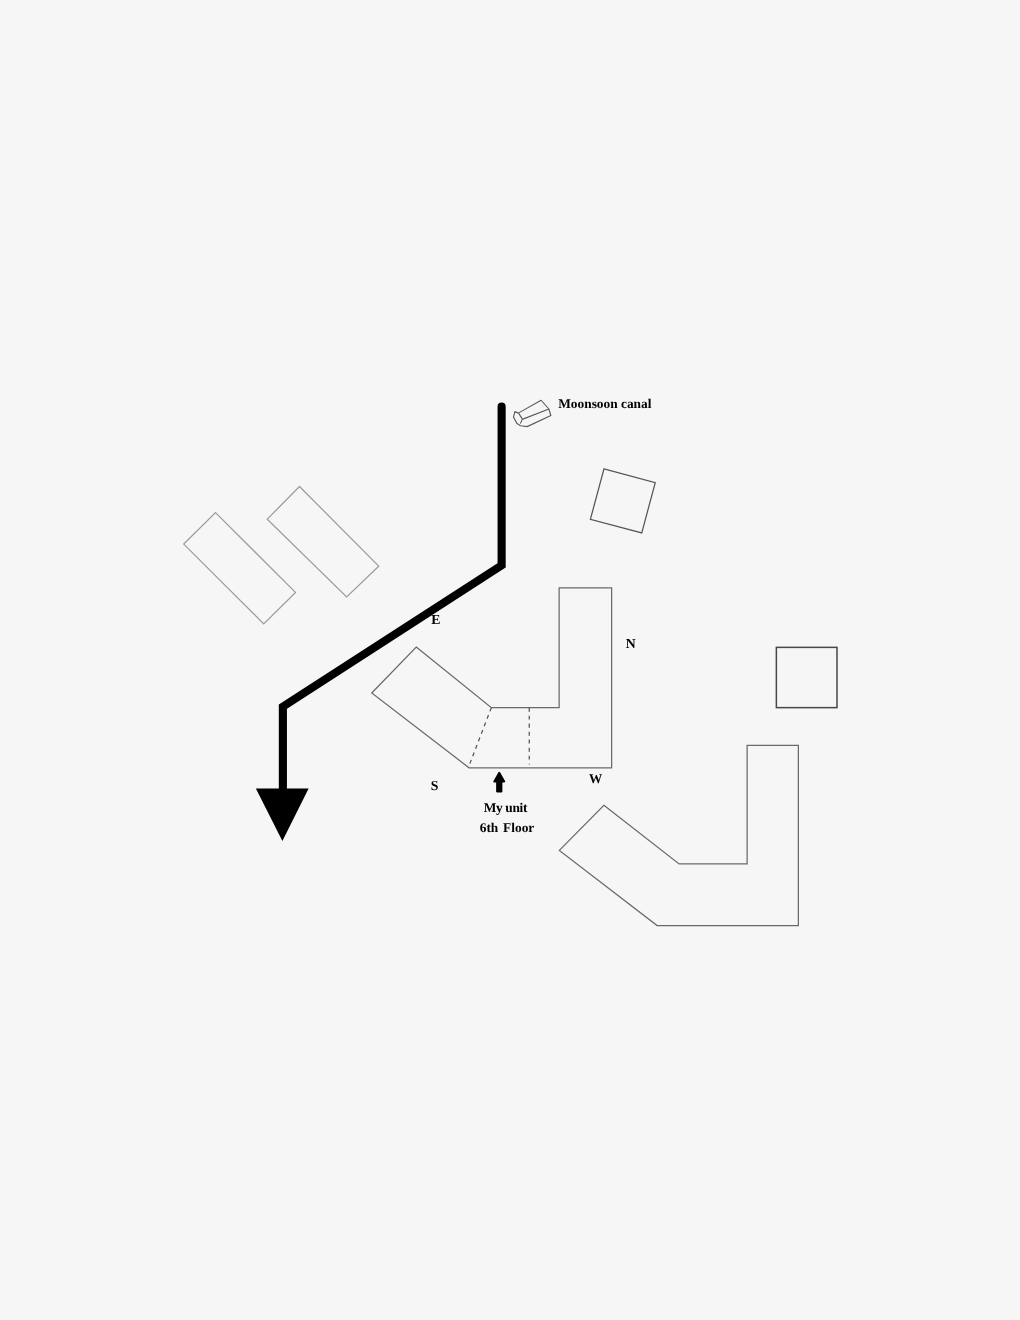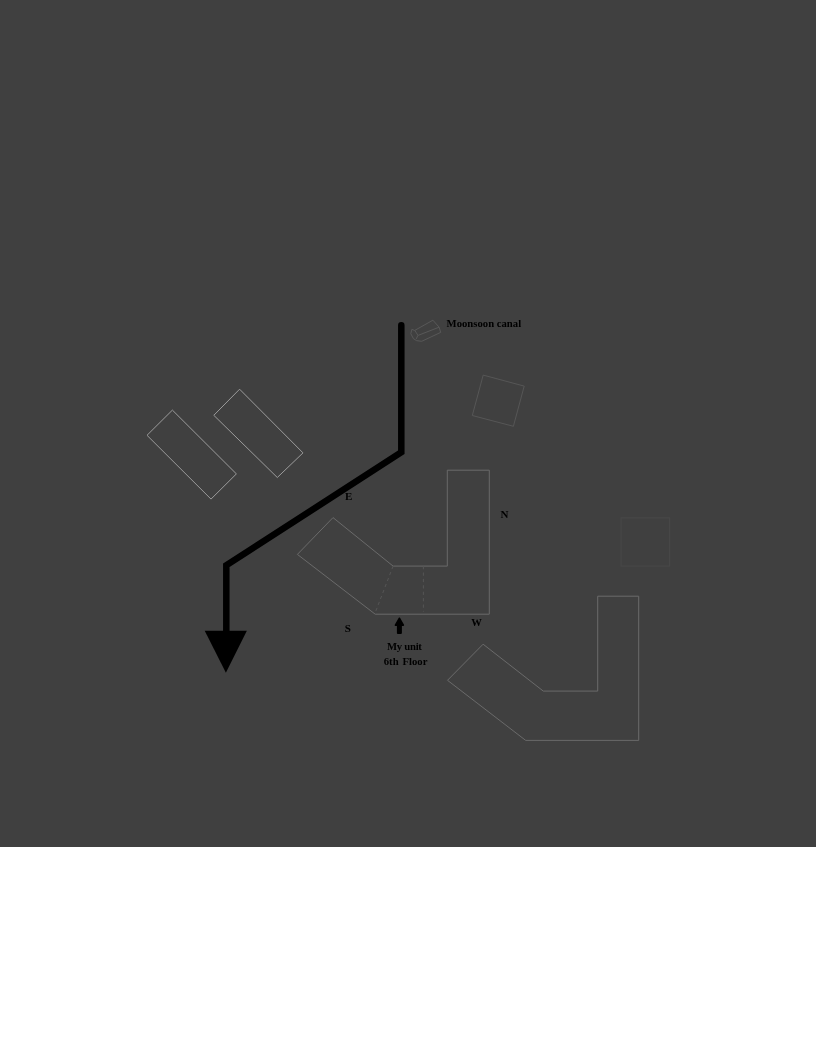--- a/index.html
+++ b/index.html
@@ -1,16 +1,16 @@
 <!DOCTYPE html>
 <html><head>
 <meta charset="utf-8">
 <style>
   html,body{margin:0;padding:0;background:#ffffff;}
-  .page{position:relative;width:816px;height:847px;background:#be185d;overflow:hidden;
+  .page{position:relative;width:816px;height:1056px;background:#fef9c3;overflow:hidden;
         font-family:"Liberation Serif",serif;transform:translateZ(0);filter:grayscale(1);}
   svg{position:absolute;left:0;top:0;}
   text{font-family:"Liberation Serif",serif;font-weight:bold;fill:#000000;}
 </style>
 </head>
 <body>
 <div class="page">
 <svg width="816" height="1056" viewBox="0 0 816 1056">
 
   <g>

